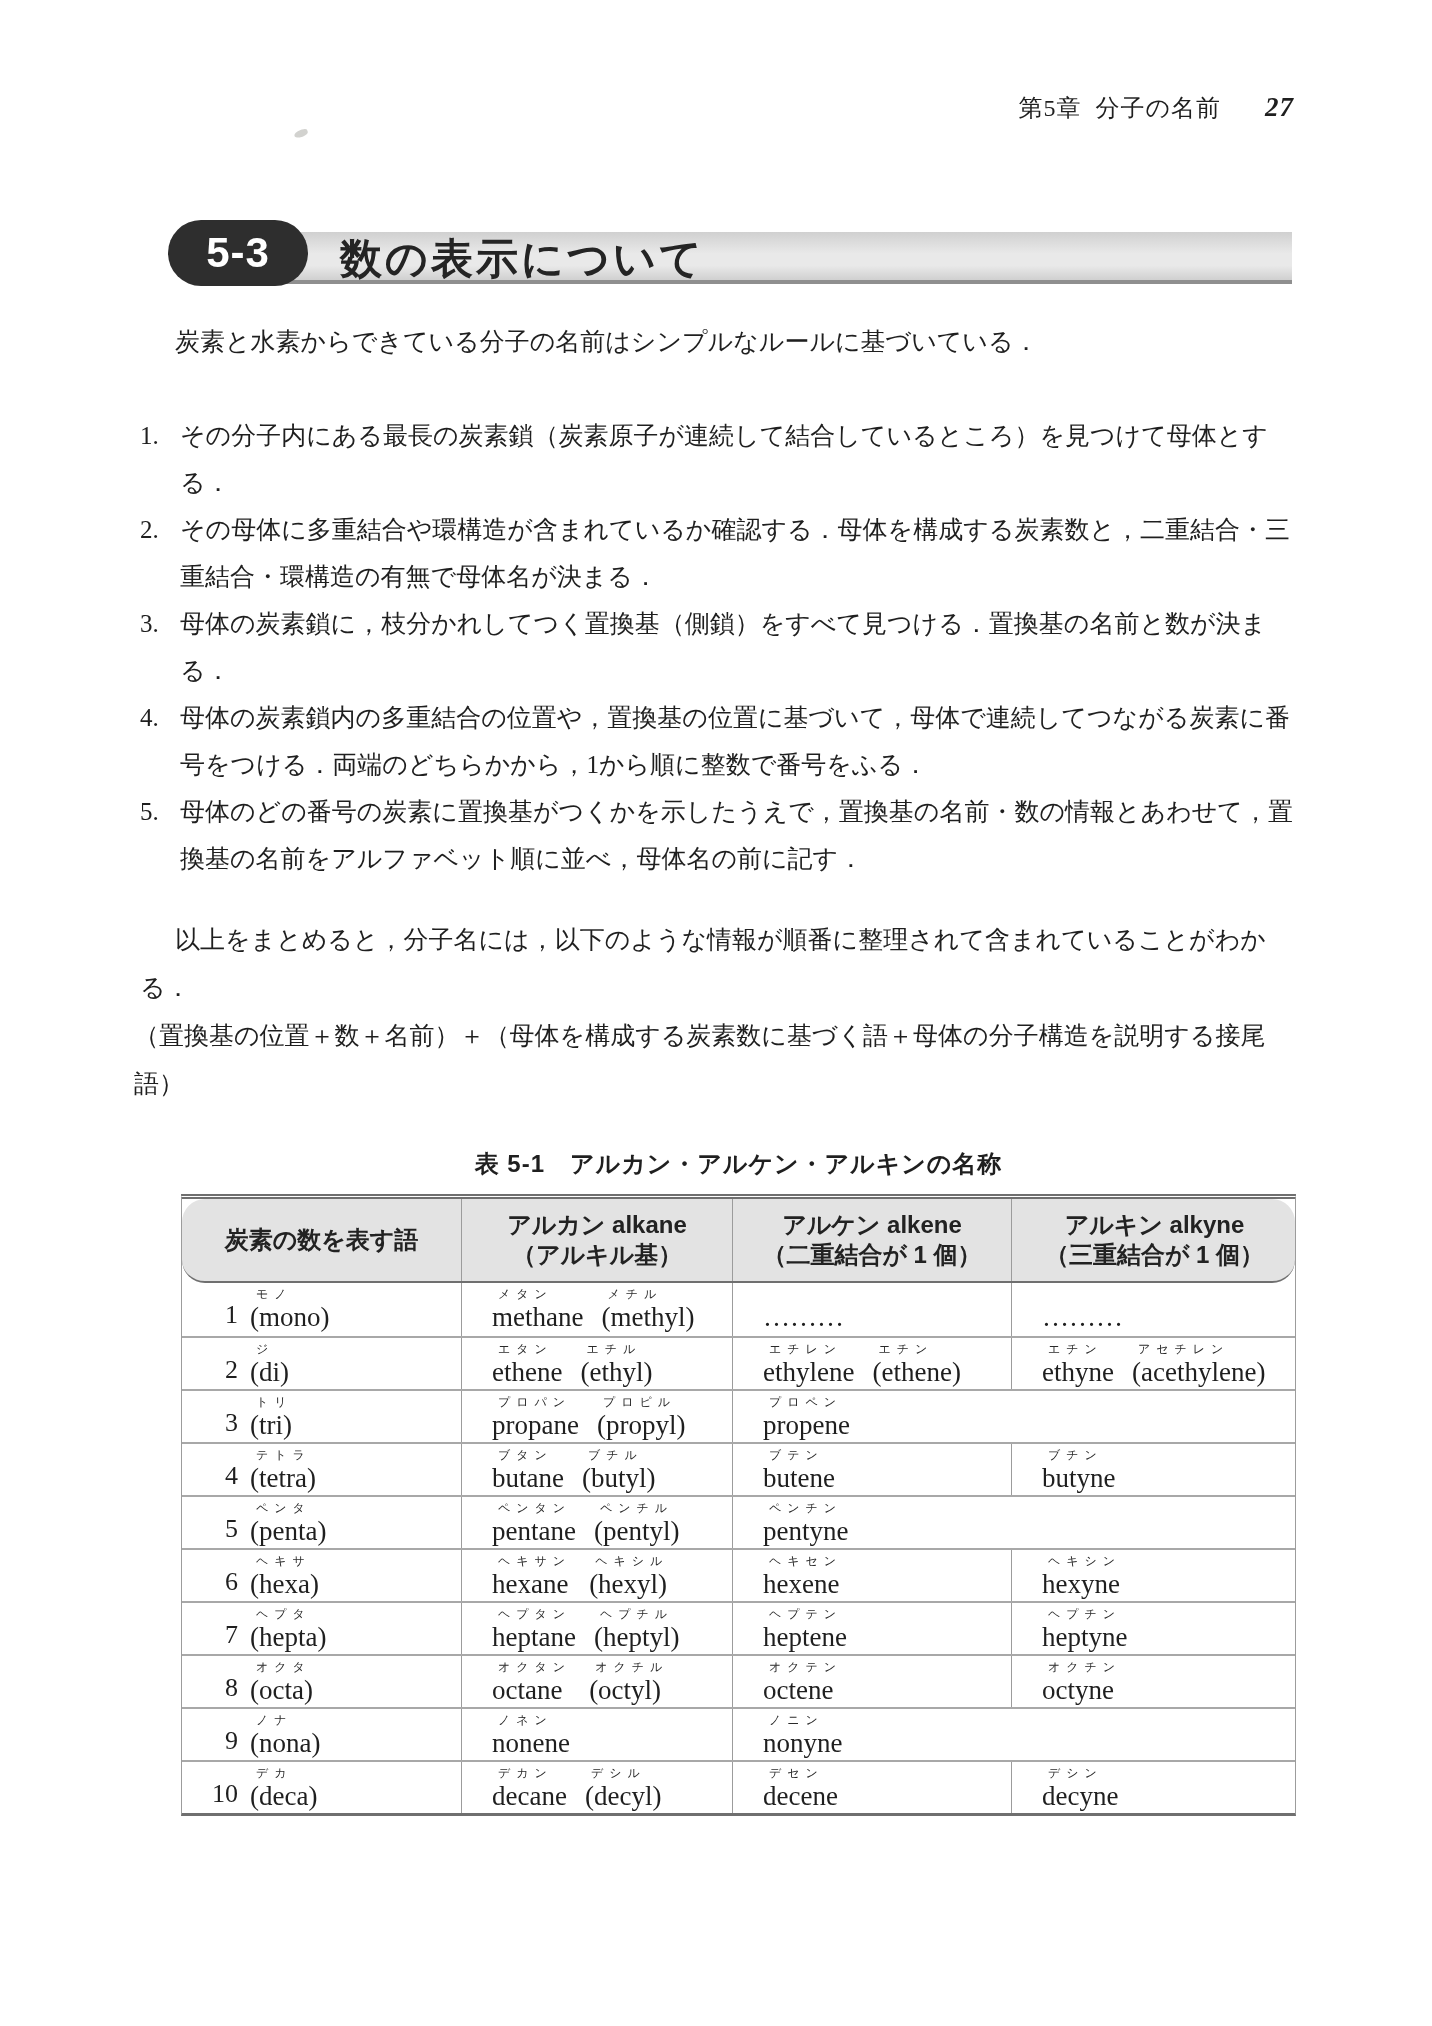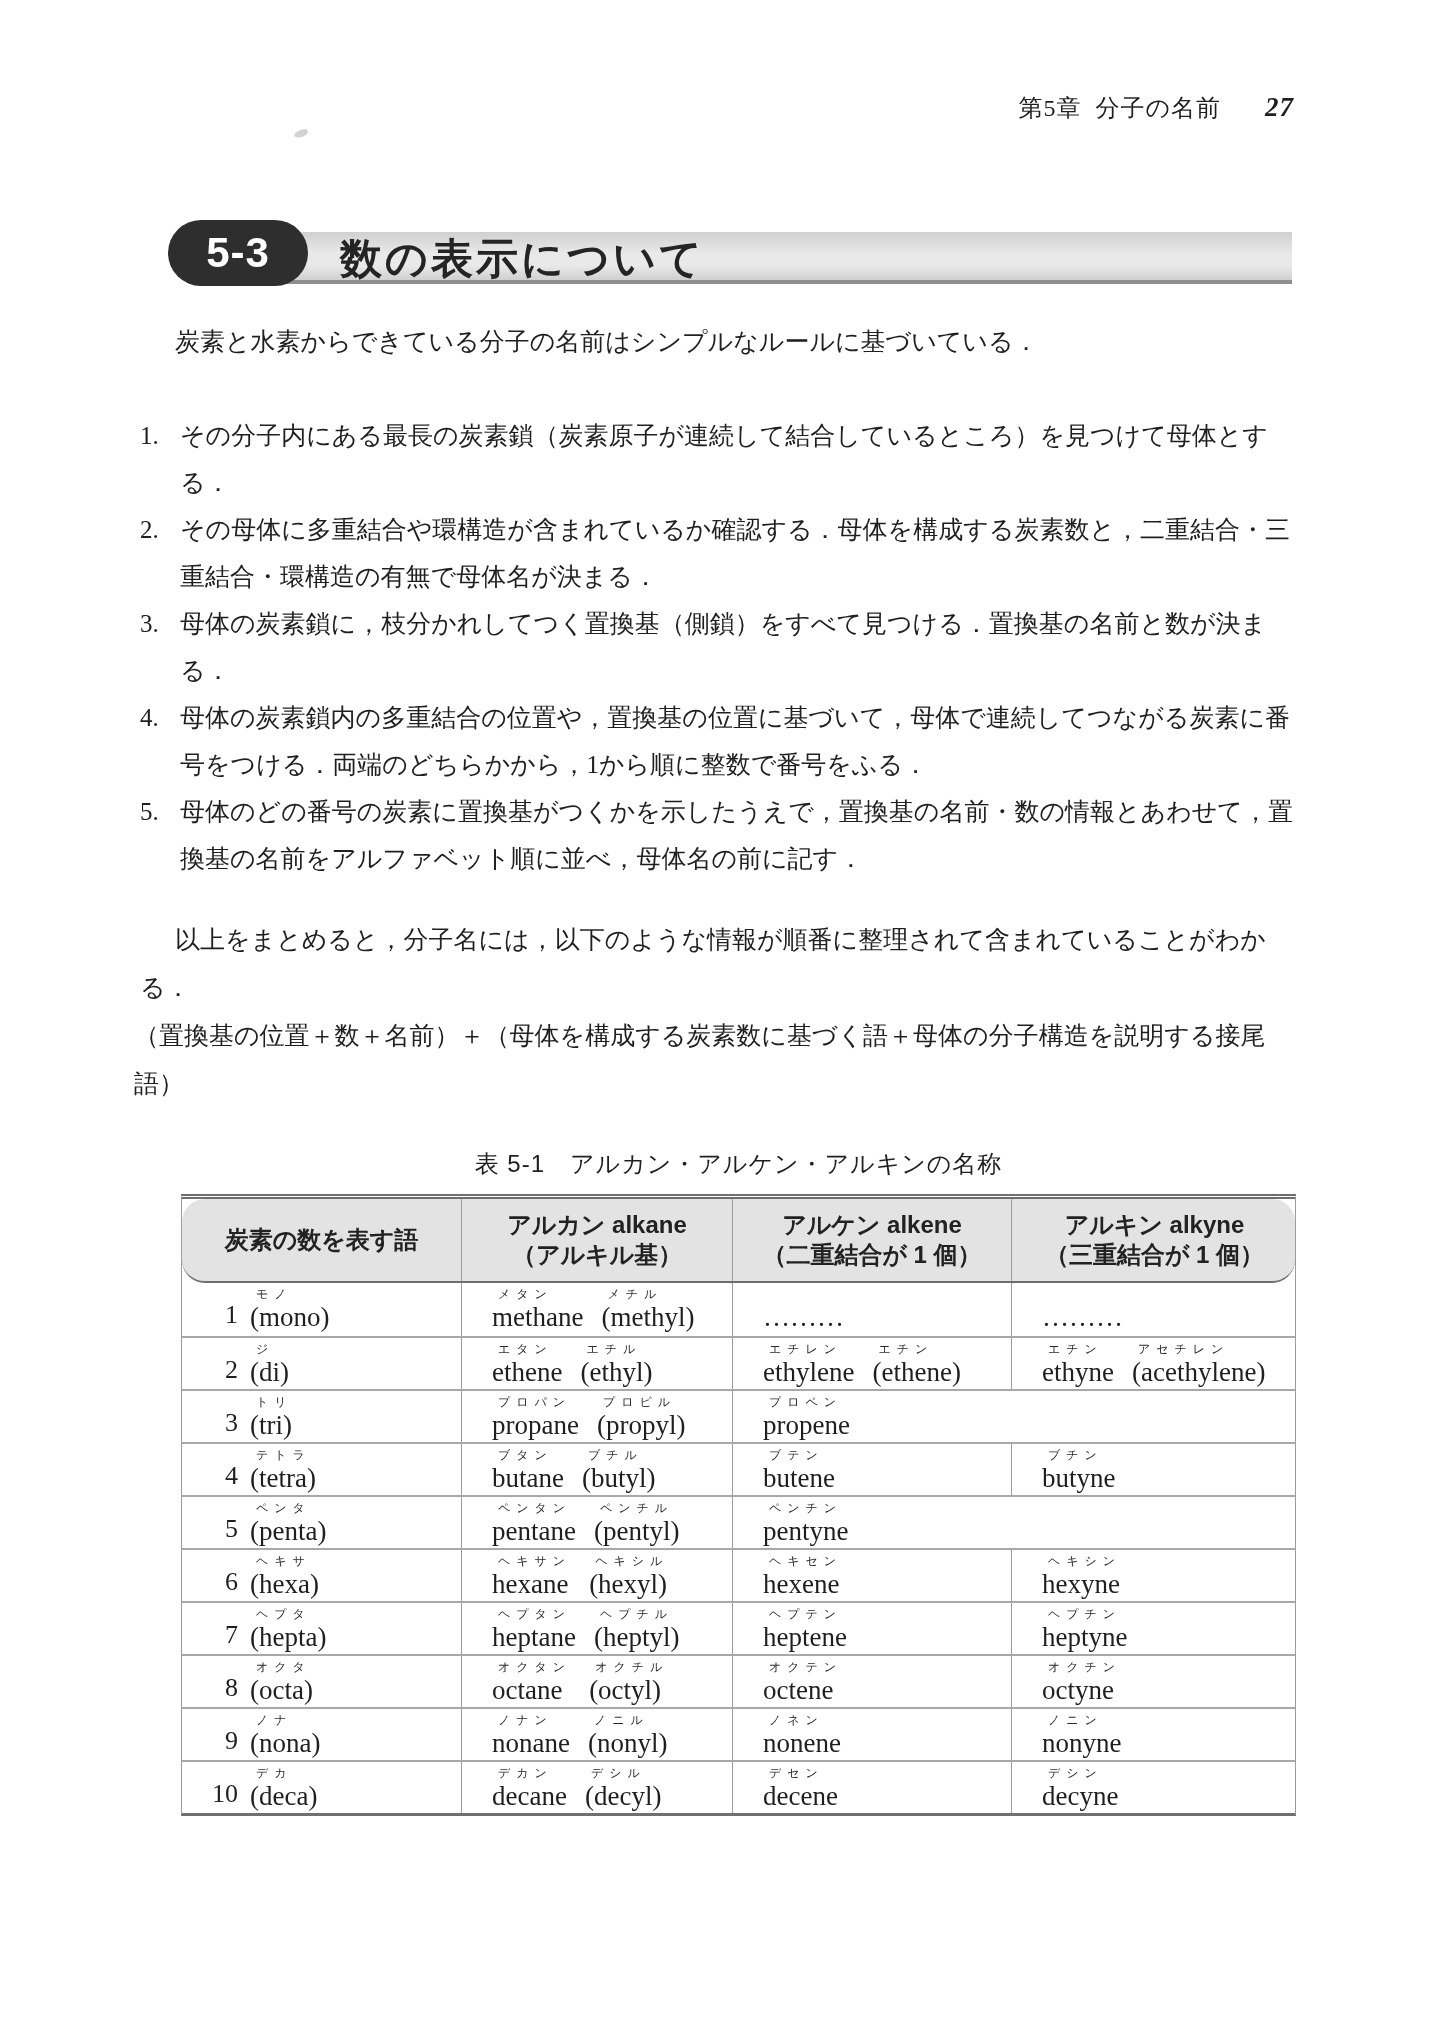--- a/index.html
+++ b/index.html
@@ -40,21 +40,21 @@
 
   .rules{position:absolute;left:140px;right:126px;top:412px;}
   .rule{position:relative;padding-left:40px;font-size:25px;line-height:47px;}
   .rule .num{position:absolute;left:0;top:0;width:32px;}
 
   .summary{position:absolute;left:140px;right:126px;top:916px;font-size:25px;line-height:48px;text-indent:1.4em;}
   .formula{position:absolute;left:134px;right:126px;top:1012px;font-size:25px;line-height:48px;}
 
   
   .tbl-caption{position:absolute;left:181px;width:1115px;top:1148px;text-align:center;
-     font-family:"Liberation Sans","DejaVu Sans",sans-serif;font-weight:normal;font-size:24px;letter-spacing:1px;}
+     font-family:"Liberation Sans","DejaVu Sans",sans-serif;font-weight:bold;font-size:24px;letter-spacing:1px;}
   .tbl{position:absolute;left:181px;top:1194px;width:1115px;
      border-top:5px double var(--line_heavy);border-bottom:3px solid var(--line_heavy);
      border-left:1px solid var(--line_light);border-right:1px solid var(--line_light);}
   .trow{display:grid;grid-template-columns:279px 271px 279px 286px;}
   .trow>div{border-left:1px solid var(--line_light);}
   .trow>div:first-child{border-left:none;}
   .thead{background:var(--thead_bg);height:84px;border-bottom:2px solid var(--line_heavy);border-radius:23px;}
   .thead .hcell{display:flex;flex-direction:column;align-items:center;justify-content:center;
      font-family:"Liberation Sans","DejaVu Sans",sans-serif;font-weight:bold;font-size:24px;line-height:30px;color:#222;}
   .tdata{height:53px;border-top:2px solid #a8a8a8;}
@@ -216,21 +216,20 @@
           <div class="tcell"><span class="w"><span class="rt">オクチン</span><span class="rb">octyne</span></span></div>
         </div>
         <div class="trow tdata">
           <div class="tcell first">
             <span class="cnum">9</span>
             <span class="w">
               <span class="rt">ノナ</span>
               <span class="rb">(nona)</span>
             </span>
           </div>
-          <div class="tcell"><span class="w"><span class="rt">ノナン</span><span class="rb">nonane</span></span><span class="w"><span class="rt">ノニル</span><span class="rb">(nonyl)</span></span></div>
           <div class="tcell"><span class="w"><span class="rt">ノネン</span><span class="rb">nonene</span></span></div>
           <div class="tcell"><span class="w"><span class="rt">ノニン</span><span class="rb">nonyne</span></span></div>
         </div>
         <div class="trow tdata">
           <div class="tcell first">
             <span class="cnum">10</span>
             <span class="w">
               <span class="rt">デカ</span>
               <span class="rb">(deca)</span>
             </span>

